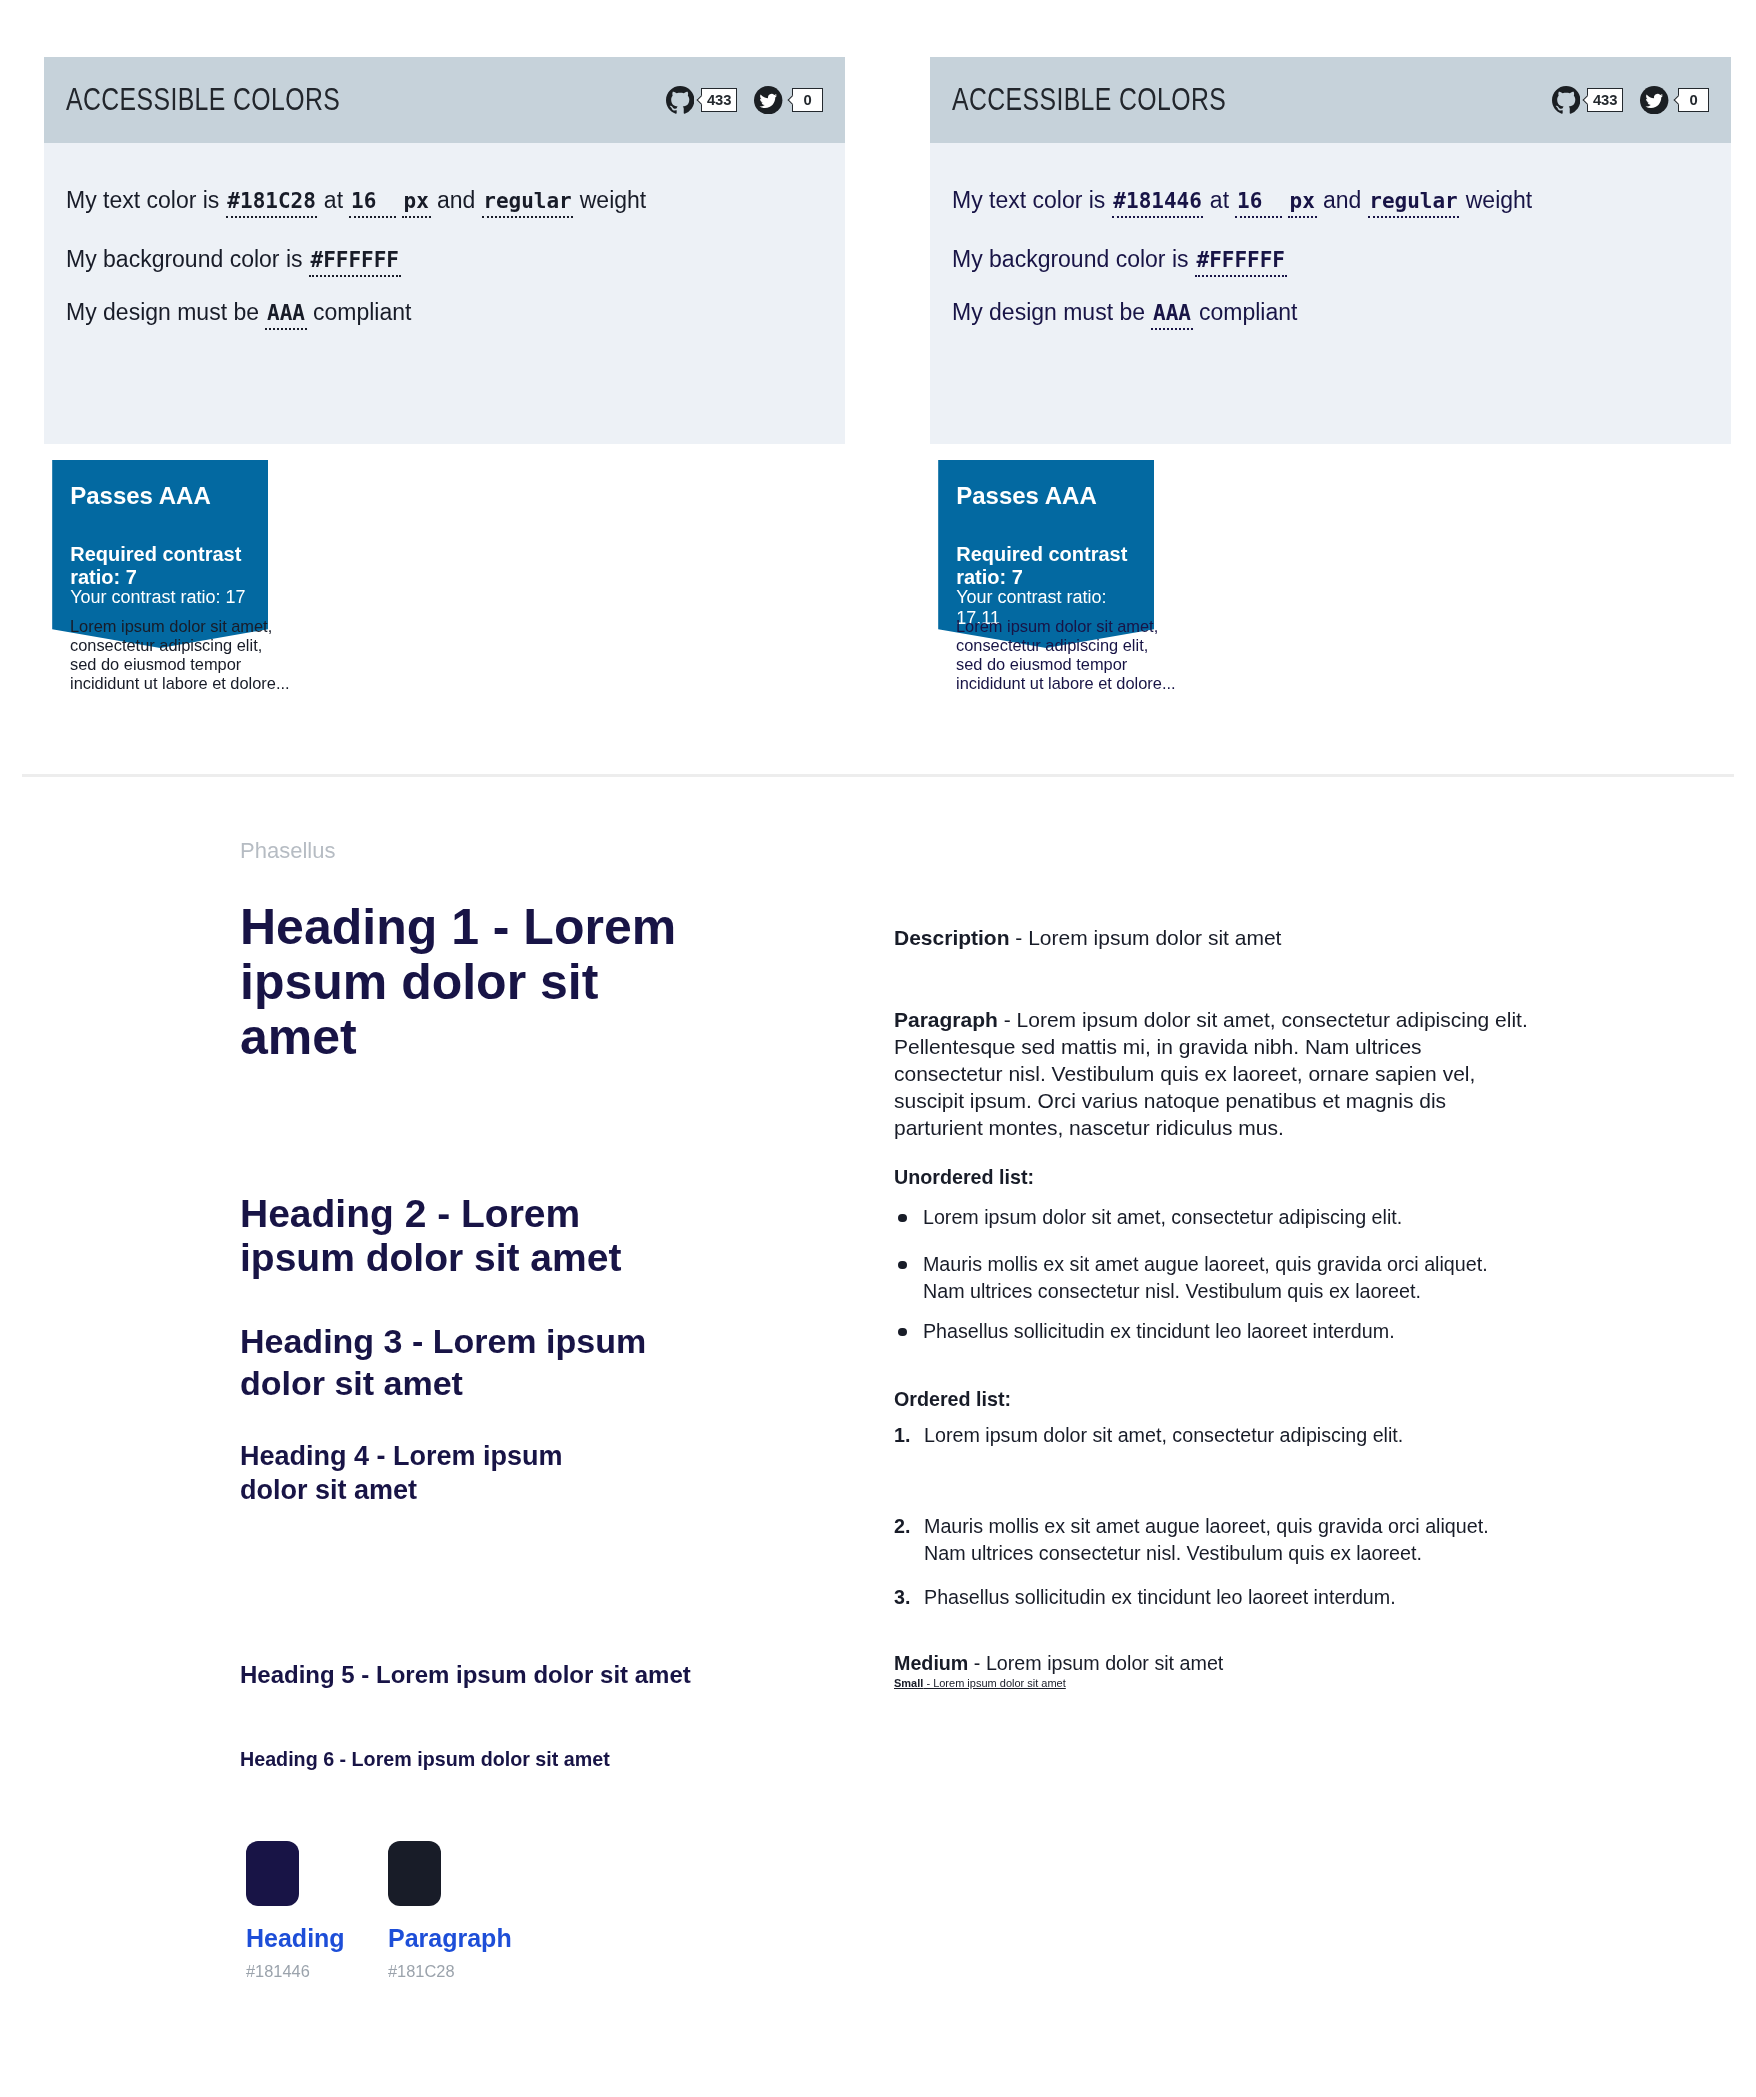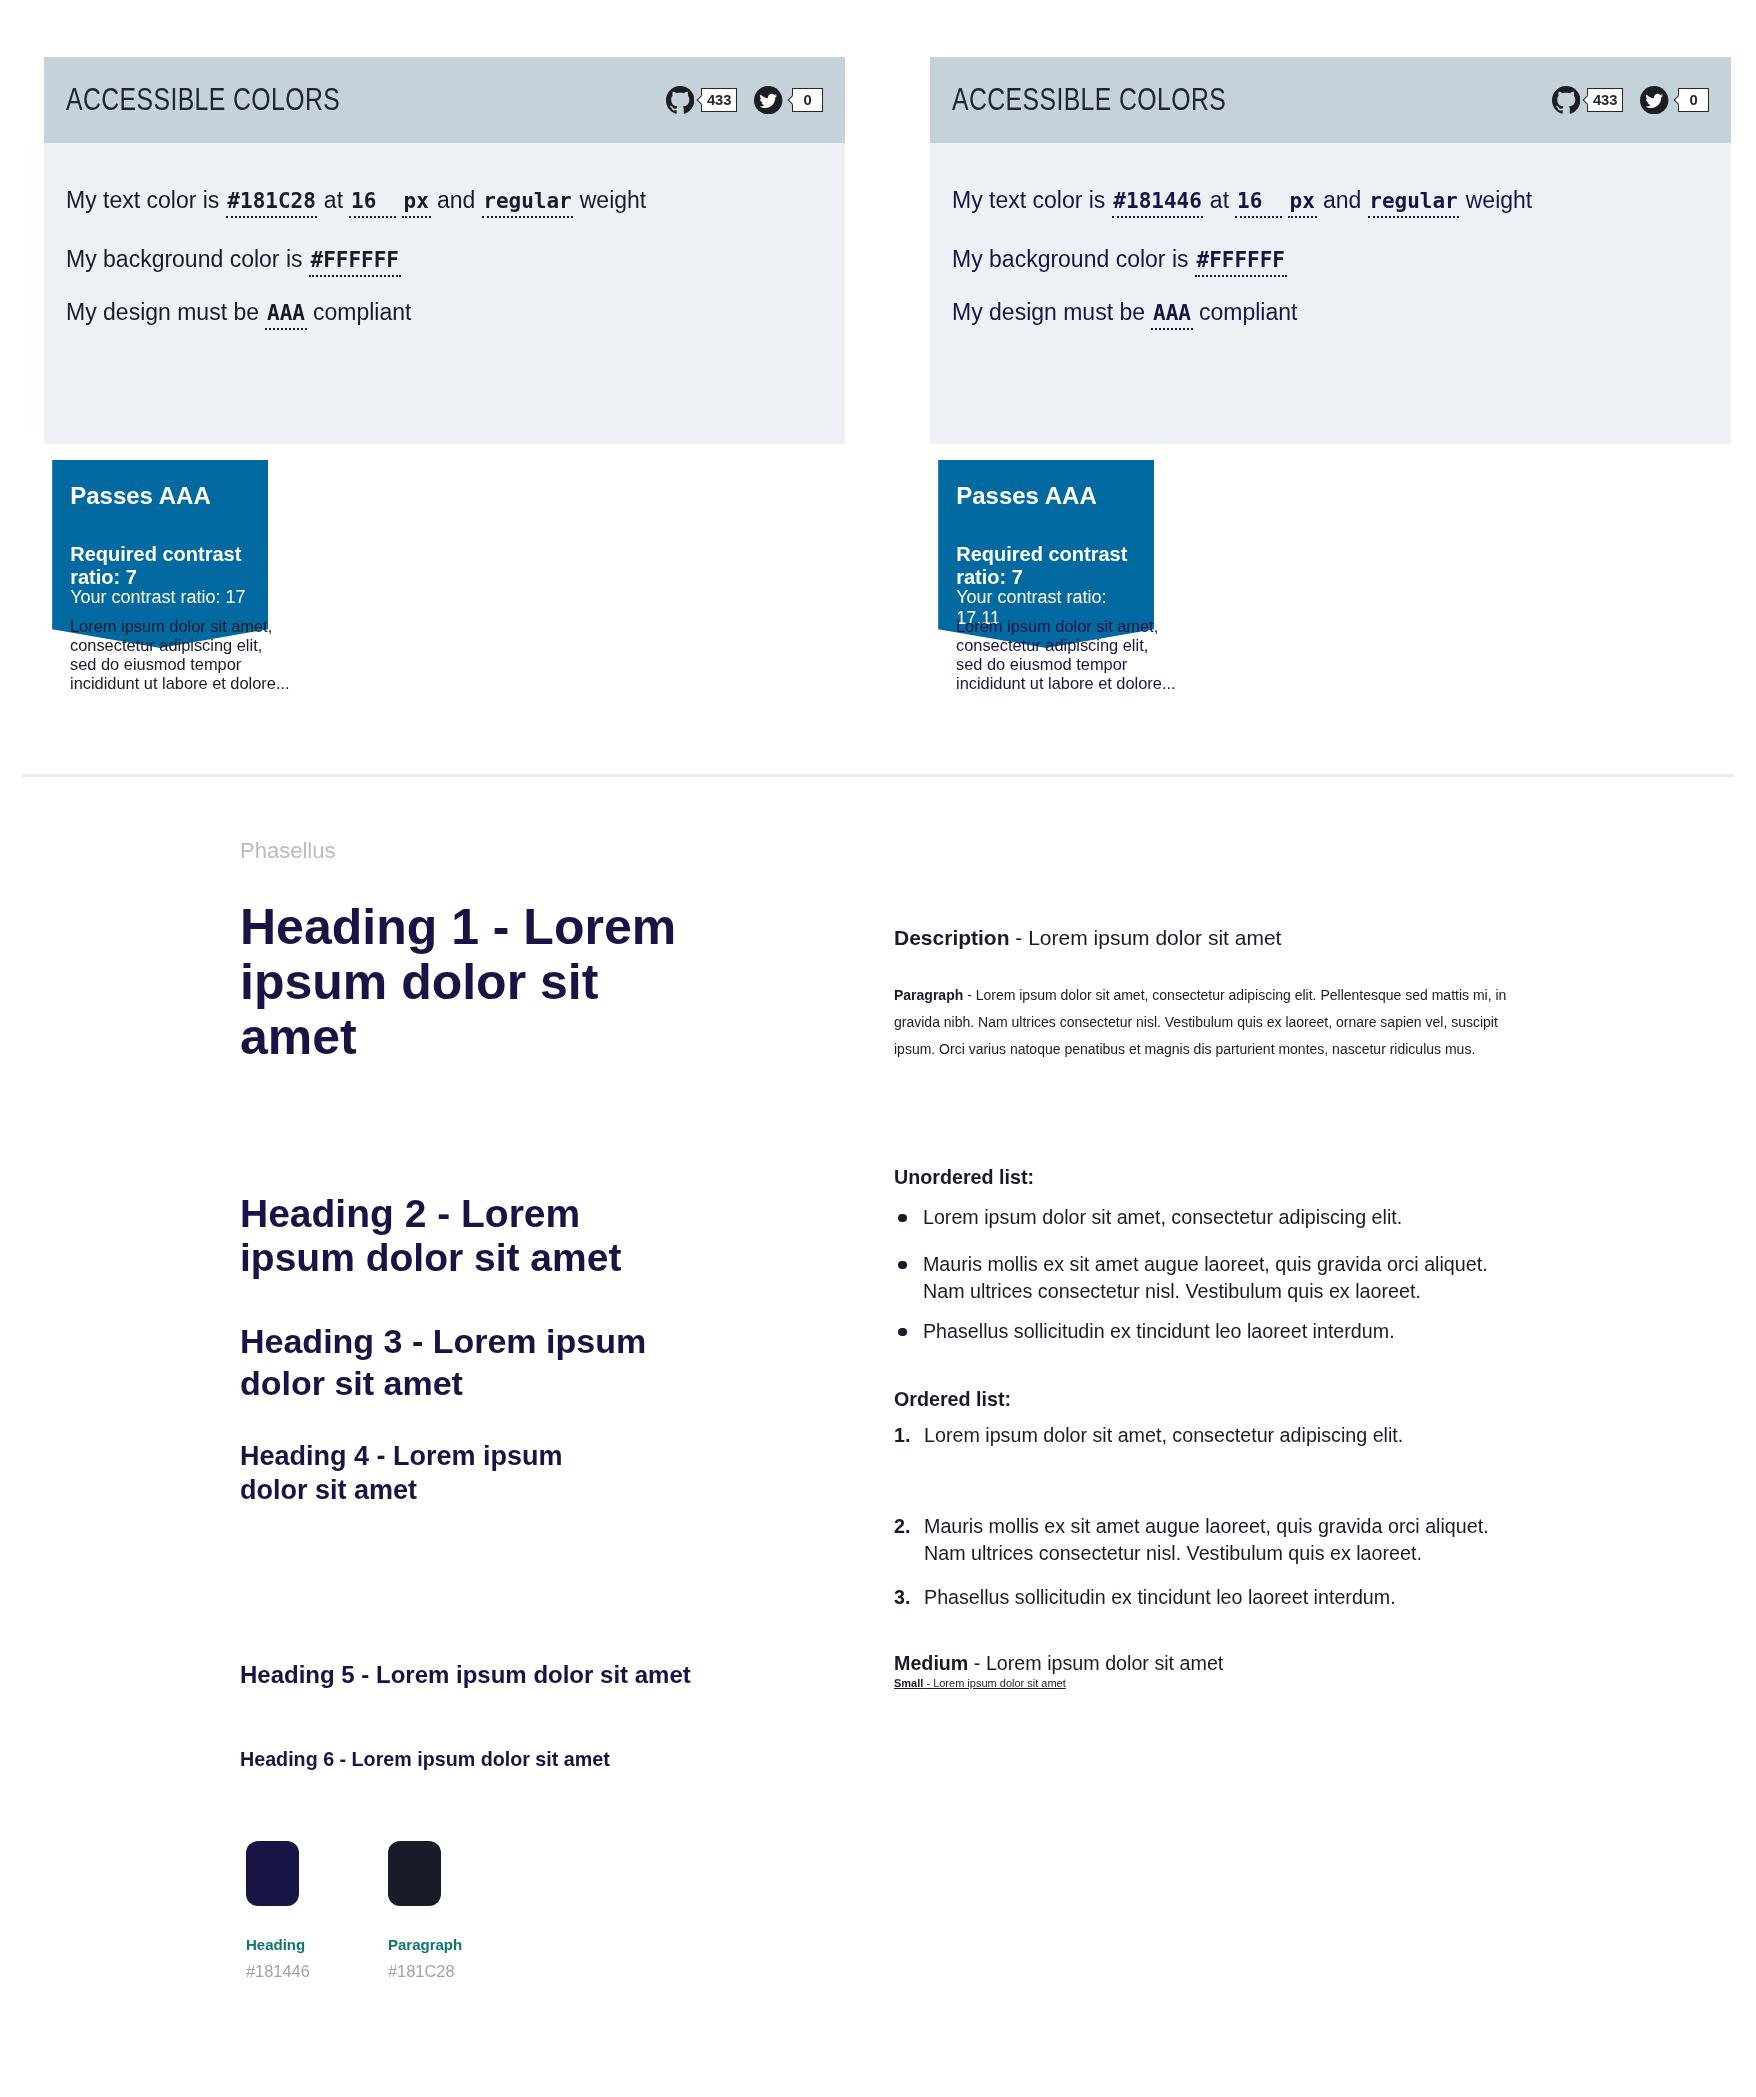--- a/index.html
+++ b/index.html
@@ -52,28 +52,28 @@
   .ty-h3{top:1320px;font-size:34px;line-height:42px;}
   .ty-h4{top:1439px;font-size:27px;line-height:34px;}
   .ty-h5{top:1661px;font-size:24px;line-height:28.4px;}
   .ty-h6{top:1747px;font-size:19.7px;line-height:24px;font-weight:700;}
 
   .swatch-row{left:246px;top:1841px;display:flex;gap:54px;}
   .swatch-item{width:88px;}
   .swatch-box{width:53px;height:65px;border-radius:12px;}
   .sw0{background:#181446;}
   .sw1{background:#181C28;}
-  .swatch-label{margin-top:30px;font-size:15px;font-weight:700;color:#0f766e;}
+  .swatch-label{margin-top:18px;font-size:25px;font-weight:700;color:#1d4ed8;}
   .swatch-hex{margin-top:9.3px;font-size:16.4px;color:#9ba3ac;}
 
   
   .rc{left:894px;width:640px;color:#181C28;}
   .rc b{font-weight:700;}
   .rc-desc{top:926px;font-size:21px;}
-  .rc-para{top:982px;font-size:14px;line-height:27px;}
+  .rc-para{top:1006px;font-size:21px;line-height:27px;}
   .rc-ul-title{top:1166px;font-size:19.7px;font-weight:700;}
   .rc-ol-title{top:1388px;font-size:19.7px;font-weight:700;}
   .li{display:flex;font-size:19.7px;line-height:27px;}
   .uli1{top:1204px;}.uli2{top:1251px;}.uli3{top:1318px;}
   .oli1{top:1422px;}.oli2{top:1513px;}.oli3{top:1584px;}
   .bullet{width:8.2px;height:8.2px;border-radius:50%;background:#181C28;margin:9.8px 16.4px 0 4.4px;flex:none;}
   .num{width:30px;flex:none;font-weight:700;}
   .li-text span{display:block;}
   .rc-med{top:1652px;font-size:19.7px;}
   .rc-sm{top:1677px;font-size:11px;text-decoration:underline;}

